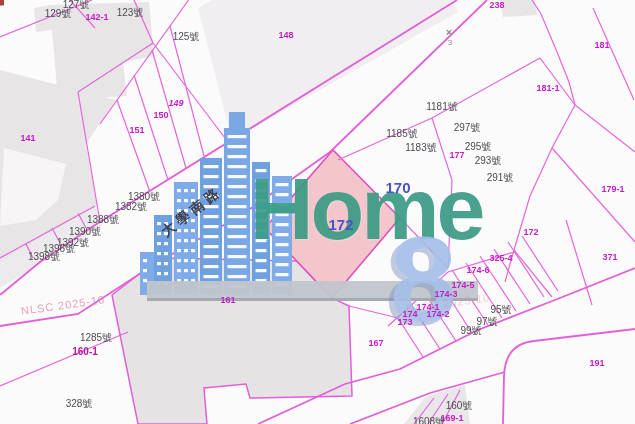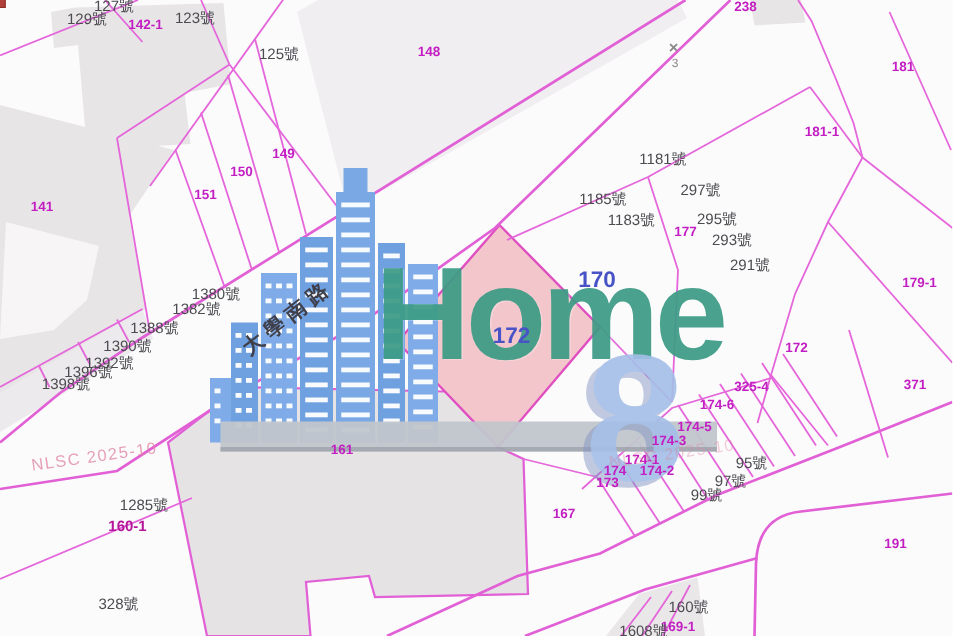--- a/index.html
+++ b/index.html
@@ -212,21 +212,21 @@
   <div class="home-text">Home</div>
 
   <div class="eight">8</div>
 
   <div class="layer" id="labels">
       <span class="lbl lbl-parcel" style="left: 97px; top: 17px;">142-1</span>
       <span class="lbl lbl-parcel" style="left: 286px; top: 35px;">148</span>
       <span class="lbl lbl-parcel" style="left: 497px; top: 5px;">238</span>
       <span class="lbl lbl-parcel" style="left: 602px; top: 45px;">181</span>
       <span class="lbl lbl-parcel" style="left: 548px; top: 88px;">181-1</span>
-      <span class="lbl lbl-parcel" style="left: 189px; top: 103px;">149</span>
+      <span class="lbl lbl-parcel" style="left: 176px; top: 103px; font-style: italic;">149</span>
       <span class="lbl lbl-parcel" style="left: 161px; top: 115px;">150</span>
       <span class="lbl lbl-parcel" style="left: 137px; top: 130px;">151</span>
       <span class="lbl lbl-parcel" style="left: 28px; top: 138px;">141</span>
       <span class="lbl lbl-parcel" style="left: 457px; top: 155px;">177</span>
       <span class="lbl lbl-parcel" style="left: 613px; top: 189px;">179-1</span>
       <span class="lbl lbl-parcel" style="left: 531px; top: 232px;">172</span>
       <span class="lbl lbl-parcel" style="left: 610px; top: 257px;">371</span>
       <span class="lbl lbl-parcel" style="left: 501px; top: 258px;">325-4</span>
       <span class="lbl lbl-parcel" style="left: 478px; top: 270px;">174-6</span>
       <span class="lbl lbl-parcel" style="left: 463px; top: 285px;">174-5</span>

